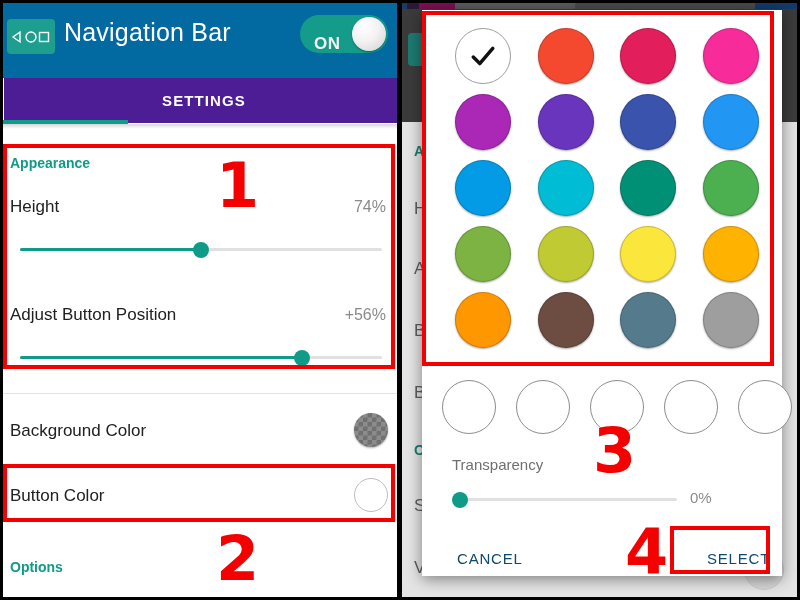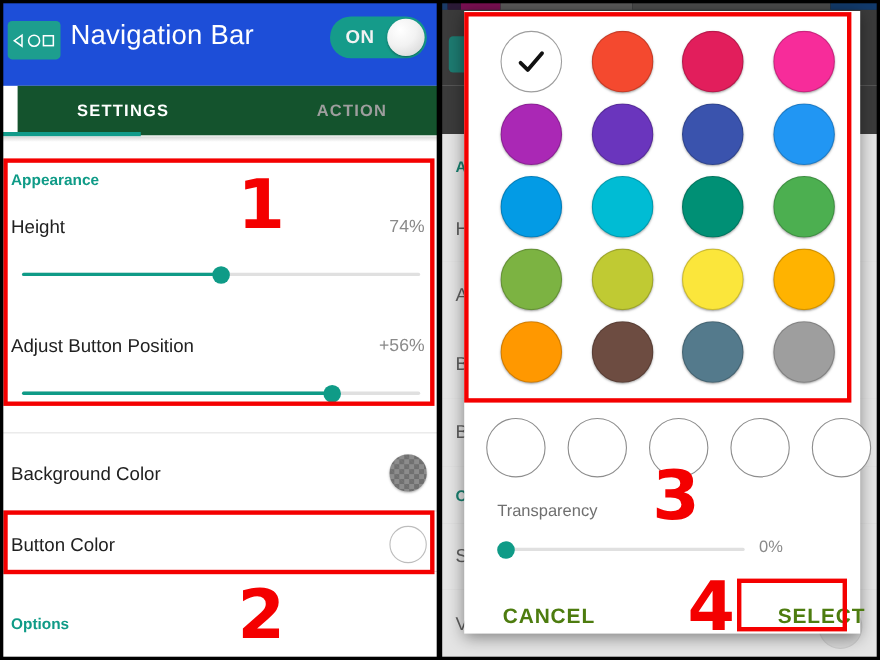--- a/index.html
+++ b/index.html
@@ -10,50 +10,50 @@
   }
   .screen{position:relative;width:800px;height:600px;}
 
   
   .left-panel{
     position:absolute;left:0;top:0;width:400px;height:600px;
     background:#ffffff;overflow:hidden;
   }
   .app-bar{
     position:absolute;left:0;top:0;width:400px;height:78px;
-    background:#1d4ed8;
+    background:#0369a1;
   }
   .nav-icon{
     position:absolute;left:7px;top:19px;width:48px;height:35px;
     background:#1d9e8e;border-radius:4px;
     display:flex;align-items:center;justify-content:center;gap:4px;
   }
   .nav-icon svg{display:block;}
   .app-title{
     position:absolute;left:64px;top:18px;
     color:#ffffff;font-size:25px;font-weight:400;letter-spacing:0.2px;
     white-space:nowrap;
   }
   .toggle{
     position:absolute;right:12px;top:15px;width:88px;height:38px;
     background:#159b8a;border-radius:19px;
   }
   .toggle-label{
-    position:absolute;left:14px;top:9px;color:#f2f2f2;
+    position:absolute;left:14px;top:19px;color:#f2f2f2;
     font-size:17px;font-weight:700;letter-spacing:0.5px;
   }
   .toggle-knob{
     position:absolute;right:2px;top:2px;width:34px;height:34px;
     border-radius:50%;
     background:radial-gradient(circle at 35% 30%,#ffffff 0%,#f2f2f2 45%,#cfcfcf 100%);
     box-shadow:0 1px 2px rgba(0,0,0,.35);
   }
   .tabs{
-    position:absolute;left:16px;top:78px;width:400px;height:45px;
-    background:#14532d;display:flex;gap:16px;
+    position:absolute;left:4px;top:78px;width:400px;height:45px;
+    background:#4c1d95;display:flex;gap:16px;
   }
   .tab{
     flex:1;display:flex;align-items:center;justify-content:center;
     font-size:15px;font-weight:700;letter-spacing:1.1px;
     color:#9e9e9e;
   }
   .tab.active{color:#ffffff;}
   .tab-underline{
     position:absolute;left:0;top:120px;width:128px;height:4px;background:#119b8a;
   }
@@ -171,21 +171,21 @@
     background:#e0e0e0;border-radius:2px;
   }
   .alpha-slider .thumb{
     position:absolute;left:0;top:-6.5px;width:16px;height:16px;border-radius:50%;
     background:#0f9b87;
   }
   .alpha-value{
     position:absolute;left:268px;top:479px;color:#8a8a8a;font-size:15px;
   }
   .dlg-btn{
-    position:absolute;color:#4d7c0f;font-size:19px;font-weight:700;letter-spacing:0.8px;
+    position:absolute;color:#0c4a6e;font-size:15px;font-weight:400;letter-spacing:0.8px;
   }
   .btn-cancel{left:35px;top:540px;}
   .btn-select{left:285px;top:540px;}
 
   
   .ann-box{position:absolute;border:4px solid #f40000;box-sizing:border-box;pointer-events:none;}
   .ann-num{
     position:absolute;color:#f40000;font-family:"DejaVu Sans",sans-serif;
     font-weight:bold;line-height:1;pointer-events:none;
   }
@@ -215,21 +215,20 @@
       </div>
       <div class="app-title">Navigation Bar</div>
       <div class="toggle">
         <span class="toggle-label">ON</span>
         <span class="toggle-knob"></span>
       </div>
     </div>
 
     <div class="tabs">
       <div class="tab active">SETTINGS</div>
-      <div class="tab">ACTION</div>
     </div>
     <div class="tab-underline"></div>
     <div class="tabs-shadow"></div>
 
     <div class="section-label" style="left:10px;top:155px;">Appearance</div>
 
     <div class="row-label" style="left:10px;top:197px;">Height</div>
     <div class="row-value" style="right:14px;top:198px;">74%</div>
     <div class="slider" style="left:20px;top:248px;width:362px;">
       <div class="fill" style="width:50%;"></div>

